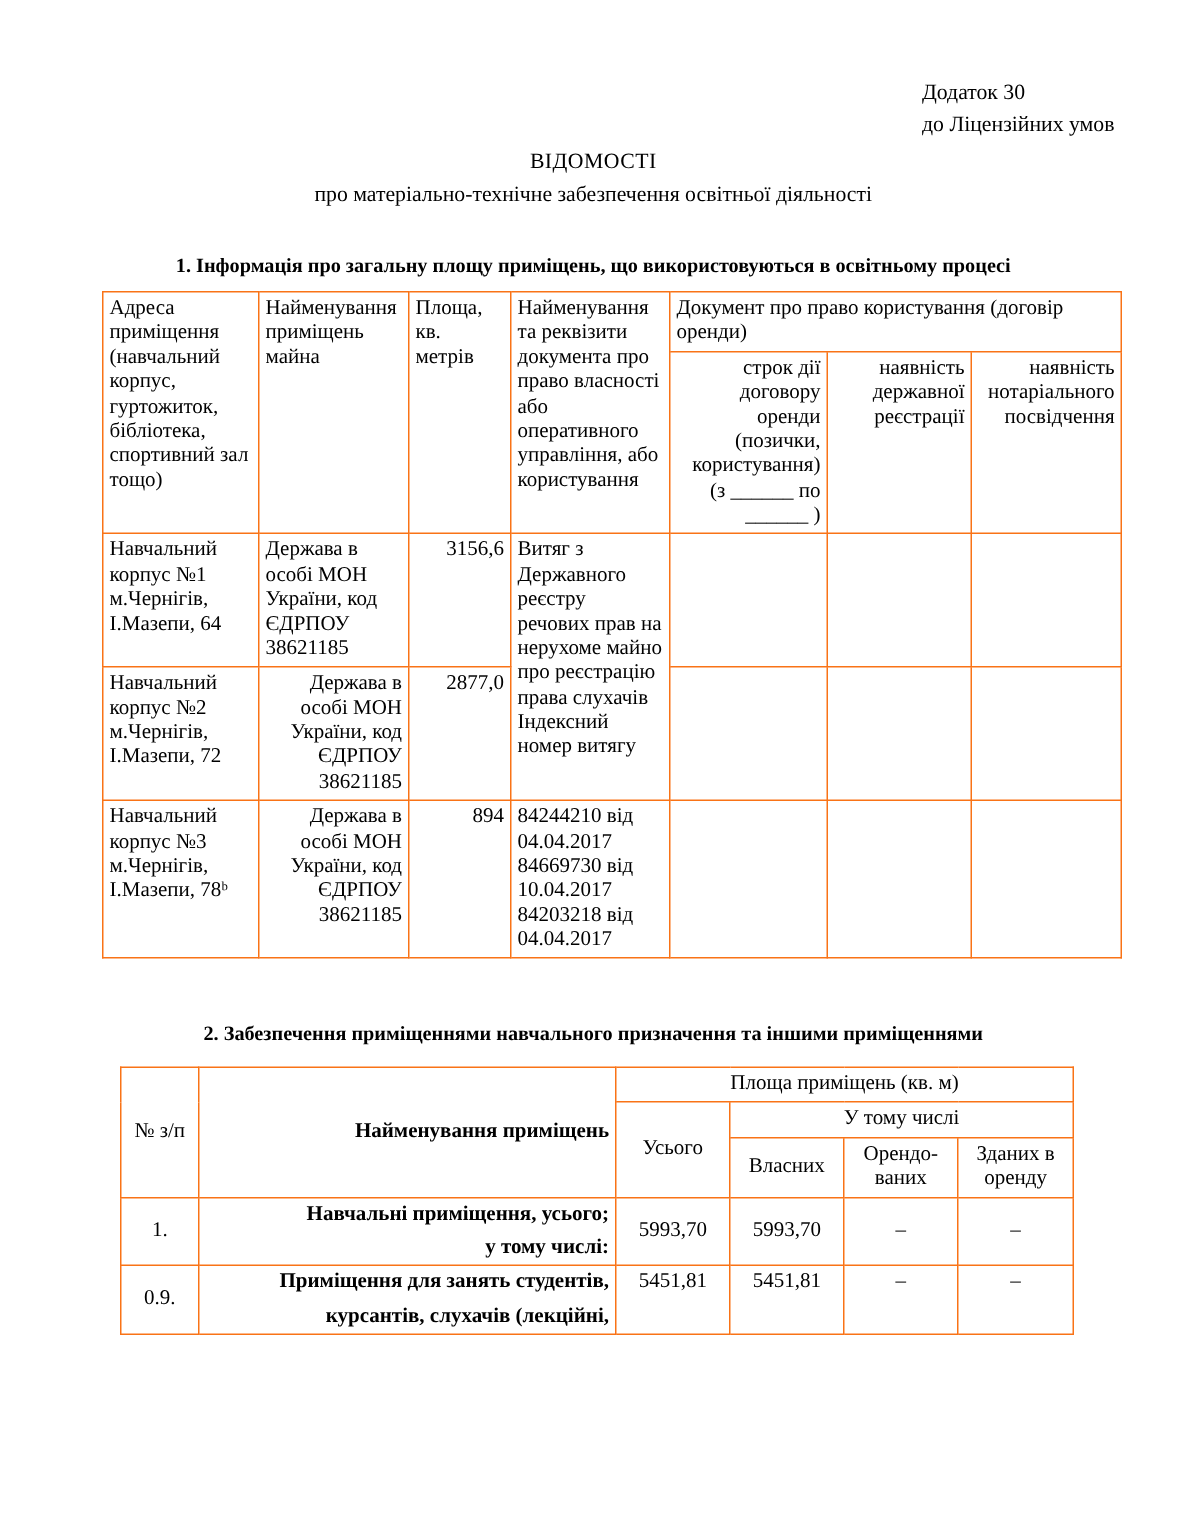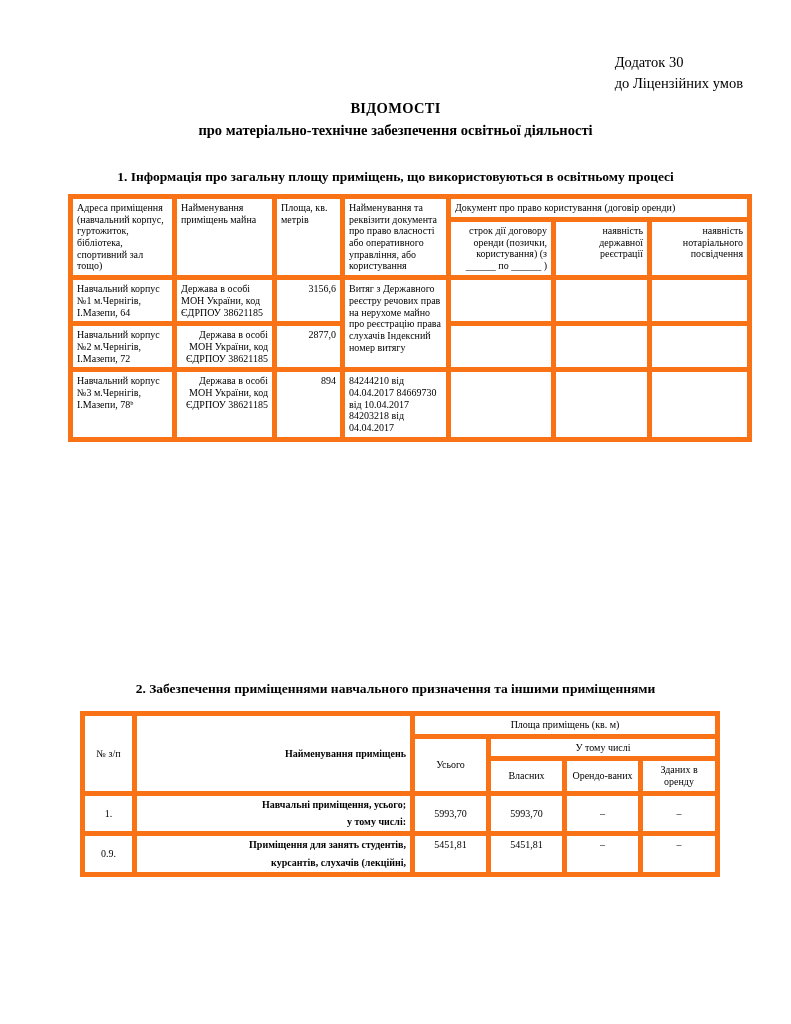--- a/index.html
+++ b/index.html
@@ -29,45 +29,45 @@
     text-align: left;
     font-size: 14.5px;
     line-height: 1.45;
   }
   .title-block {
     position: absolute;
     top: 98px;
     left: 0;
     width: 791px;
     text-align: center;
-    font-weight: bold;
+    font-weight: normal;
     font-size: 14.5px;
     line-height: 1.5;
   }
   .title-block .t1 { letter-spacing: 0.3px; }
   .section-title {
     position: absolute;
     left: 0;
     width: 791px;
     text-align: center;
     font-weight: bold;
     font-size: 13.5px;
   }
   .sec1 { top: 169px; }
   .sec2 { top: 681px; }
 
   table.grid {
     border-collapse: collapse;
     table-layout: fixed;
   }
   table.grid td, table.grid th {
-    border: 5px solid #f97316;
+    border: 1px solid #f97316;
     vertical-align: top;
     padding: 3px 4px;
-    font-size: 10px;
+    font-size: 14px;
     line-height: 1.17;
     font-weight: normal;
   }
   .t-main {
     position: absolute;
     top: 194px;
     left: 68px;
     width: 679px;
   }
   .t-main td { text-align: right; }

